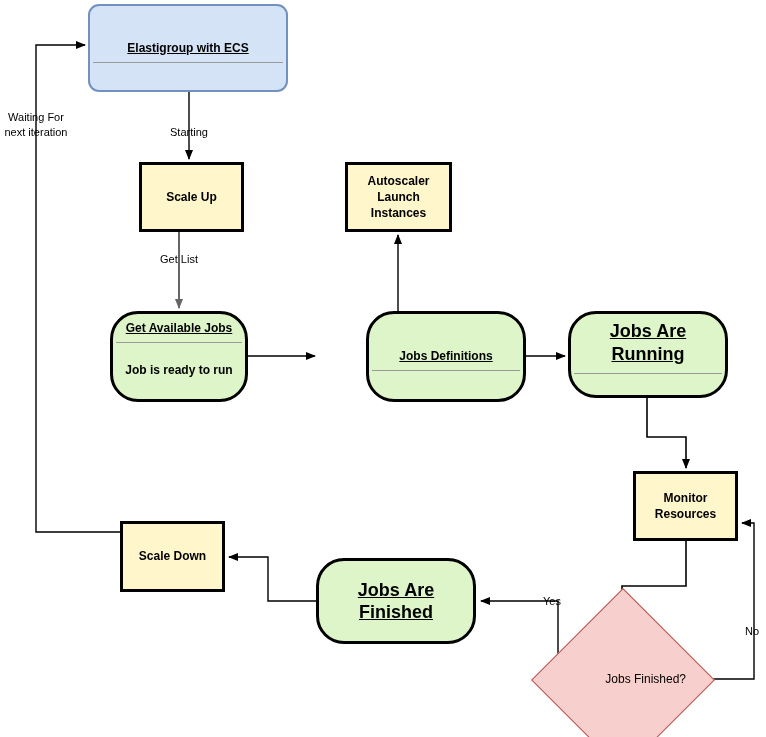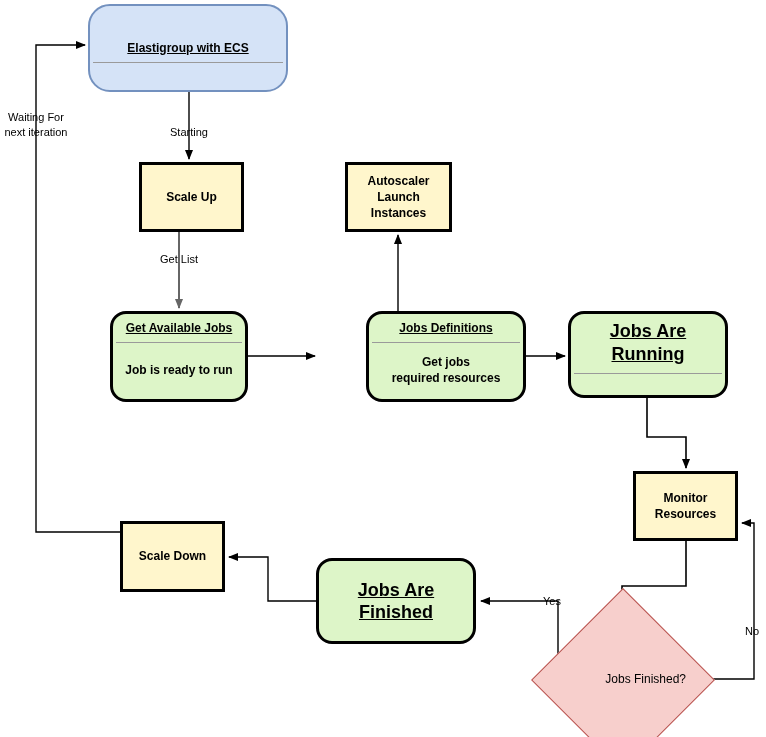--- a/index.html
+++ b/index.html
@@ -36,27 +36,27 @@
     text-align: center;
   }
   
   .box-sharp {
     border: 3px solid #000000;
     background: #fff6cc;
   }
   
   .box-round {
     border: 3px solid #000000;
-    border-radius: 16px;
+    border-radius: 28px;
     background: #ddf5c8;
   }
   .box-round.blue {
     border: 2px solid #7391bf;
     background: #d5e3f7;
-    border-radius: 22px;
+    border-radius: 11px;
   }
   .title-bar {
     font-weight: bold;
     font-size: 12px;
     color: #000;
     text-decoration: underline;
     padding: 7px 6px 6px 6px;
     line-height: 1.25;
   }
   .divider {
@@ -197,22 +197,20 @@
 
   <div class="node box-round" style="left:110px; top:311px; width:138px; height:91px;">
     <div class="title-bar">Get Available Jobs</div>
     <div class="divider"></div>
     <div class="body-text">Job is ready to run</div>
   </div>
 
   <div class="node box-round" style="left:318px; top:311px; width:160px; height:91px;margin-left:48px;">
     <div class="title-bar">Jobs Definitions</div>
     <div class="divider"></div>
-    <div class="body-text">Get jobs
-required resources</div>
   </div>
 
   <div class="node box-round" style="left:568px; top:311px; width:160px; height:87px;">
     <div class="title-bar" style="padding:6px 6px 8px 6px; text-decoration:none;">
       <span class="big-title">Jobs Are 
 Running</span>
     </div>
     <div class="divider"></div>
     <div class="body-text"></div>
   </div>

